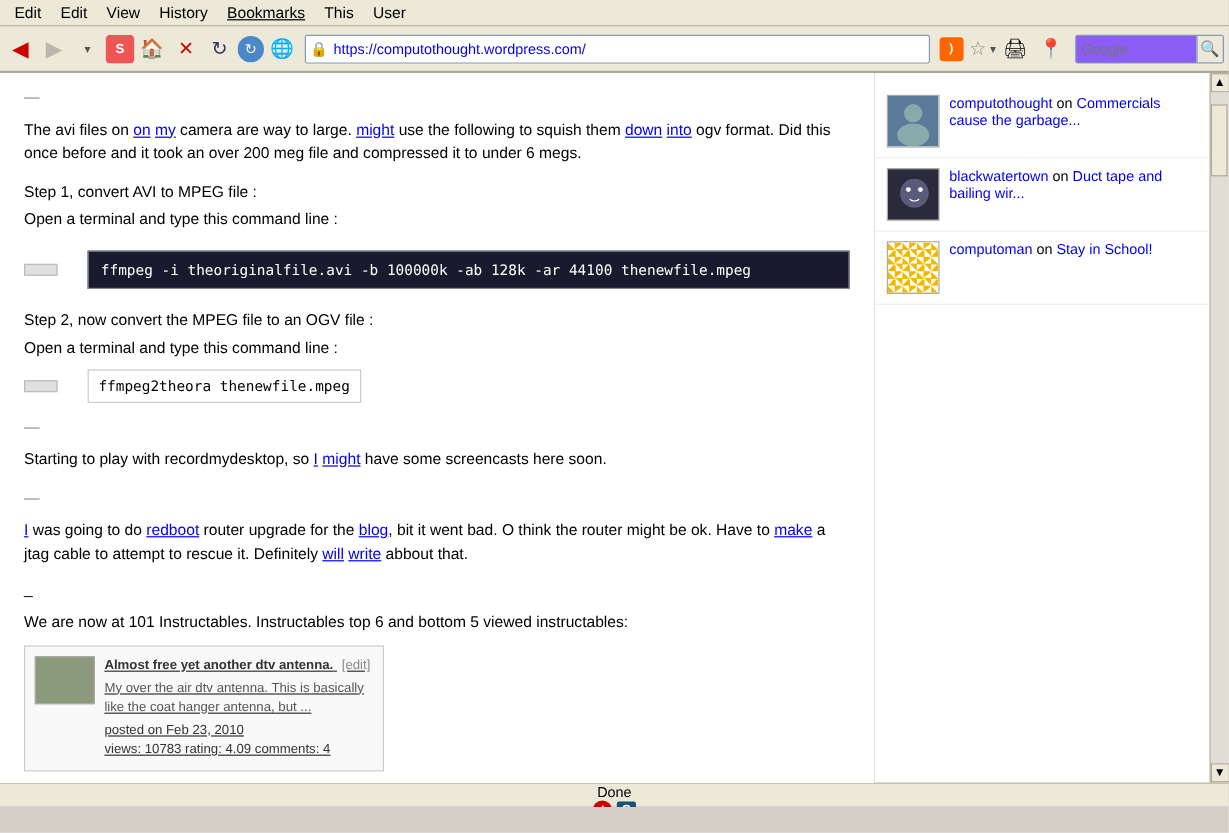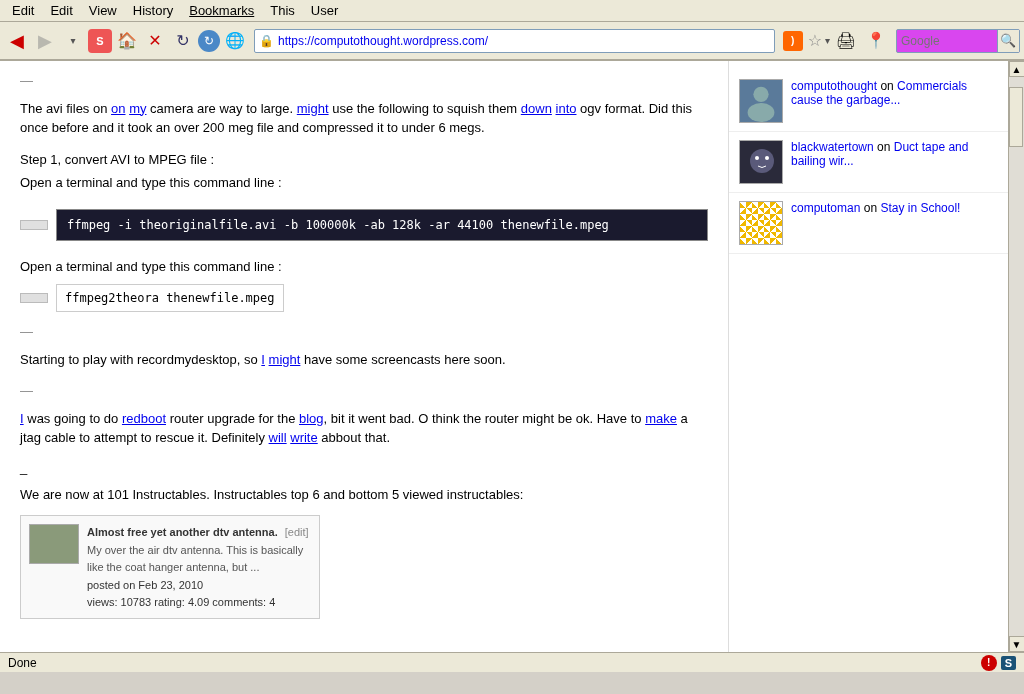--- a/index.html
+++ b/index.html
@@ -64,21 +64,21 @@
       margin: 0 2px;
       cursor: pointer;
     }
     .star-btn { font-size: 16px; color: #888; cursor: pointer; margin: 0 1px; }
     .dropdown-arrow { font-size: 10px; color: #555; cursor: pointer; }
 
     
     .searchbar {
       display: flex; align-items: center;
       border: 1px solid #7f9db9;
-      background: #d946ef;
+      background: #8b5cf6;
       height: 24px;
       border-radius: 2px;
       margin-left: 4px;
       justify-content: space-between;
     }
     .searchbar input {
       border: none; outline: none; width: 120px;
       font-size: 12px; padding: 0 4px; background: transparent;
     }
     .searchbar-btn {
@@ -178,21 +178,21 @@
       color: #000;
       font-family: monospace;
       font-size: 12px;
       padding: 4px 8px;
       border: 1px solid #ccc;
       display: inline-block;
     }
     .code-line-container {
       display: flex;
       align-items: center;
-      gap: 8px;
+      gap: 25px;
       margin: 8px 0;
     }
     .code-line-num {
       background: #e0e0e0;
       color: #888;
       font-family: monospace;
       font-size: 11px;
       padding: 4px 6px;
       border: 1px solid #bbb;
       min-width: 28px;
@@ -249,33 +249,34 @@
       gap: 8px;
       background: #f9f9f9;
       max-width: 300px;
     }
     .instructable-thumb {
       width: 50px; height: 40px;
       background: #8a9a7a;
       border: 1px solid #aaa;
       flex-shrink: 0;
     }
-    .instructable-info { font-size: 11px; color: #333; }
+    .instructable-info { font-size: 11px; color: #333; text-decoration: underline; }
     .instructable-title { font-weight: bold; font-size: 11px; }
 
     
     .statusbar {
       background: #ece9d8;
       border-top: 1px solid #aca899;
       height: 20px;
       display: flex;
       align-items: center;
       padding: 0 8px;
       font-size: 12px;
       justify-content: space-between;
+      flex-direction: column;
     }
     .statusbar-right {
       display: flex; align-items: center; gap: 4px;
     }
     .status-icon {
       width: 16px; height: 16px;
       background: #c00;
       border-radius: 50%;
       display: flex; align-items: center; justify-content: center;
       color: #fff; font-size: 10px; font-weight: bold;
@@ -375,20 +376,21 @@
     </p>
 
     <p style="margin-bottom:4px;">Step 1, convert AVI to MPEG file :</p>
     <p style="margin-bottom:4px;">Open a terminal and type this command line :</p>
 
     <div class="code-line-container">
       <span class="code-line-num"></span>
       <div class="code-block" style="flex:1;">ffmpeg -i theoriginalfile.avi -b 100000k -ab 128k -ar 44100 thenewfile.mpeg</div>
     </div>
 
+    <p style="margin-bottom:4px;">Step 2, now convert the MPEG file to an OGV file :</p>
     <p style="margin-bottom:4px;">Open a terminal and type this command line :</p>
 
     <div class="code-line-container">
       <span class="code-line-num"></span>
       <div class="code-inline">ffmpeg2theora thenewfile.mpeg</div>
     </div>
 
     <p class="hr-line" style="margin: 10px 0 8px 0;">—</p>
 
     <p style="margin-bottom: 12px;">

